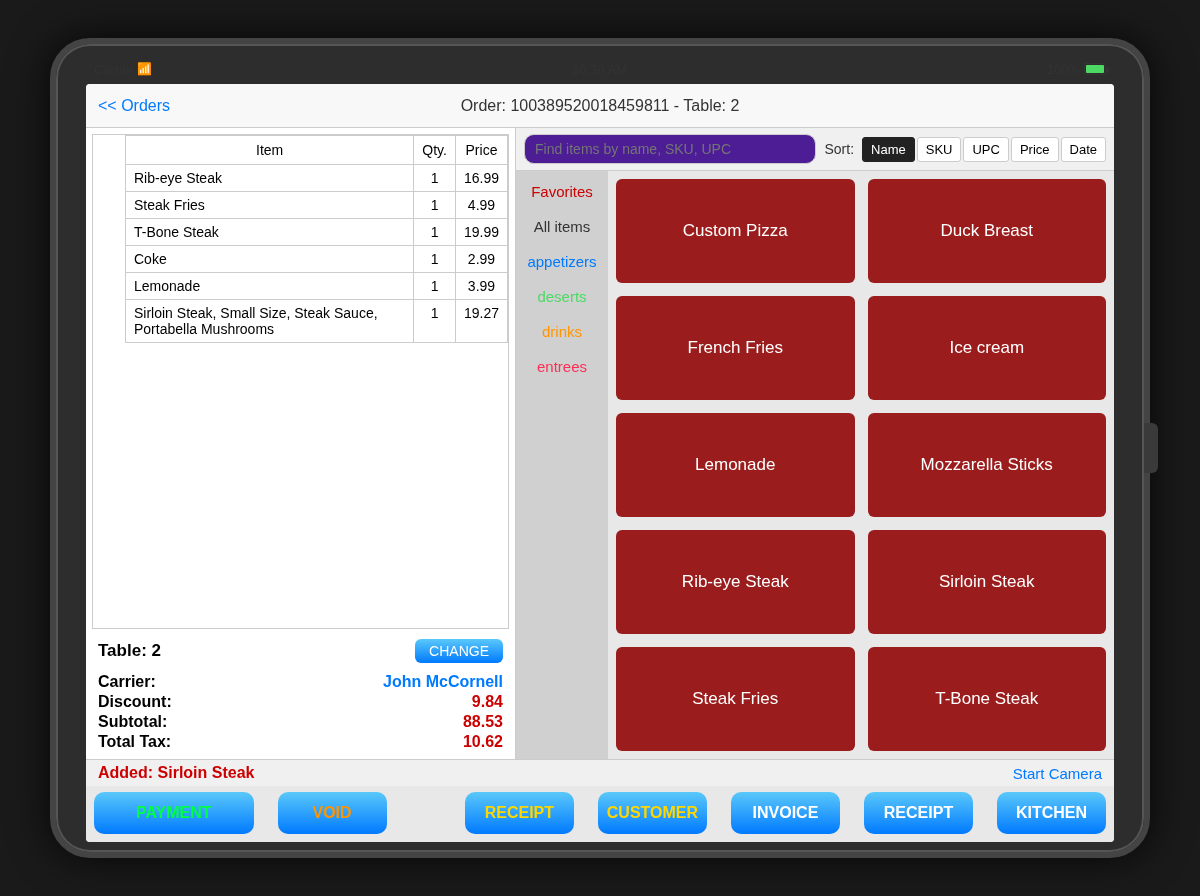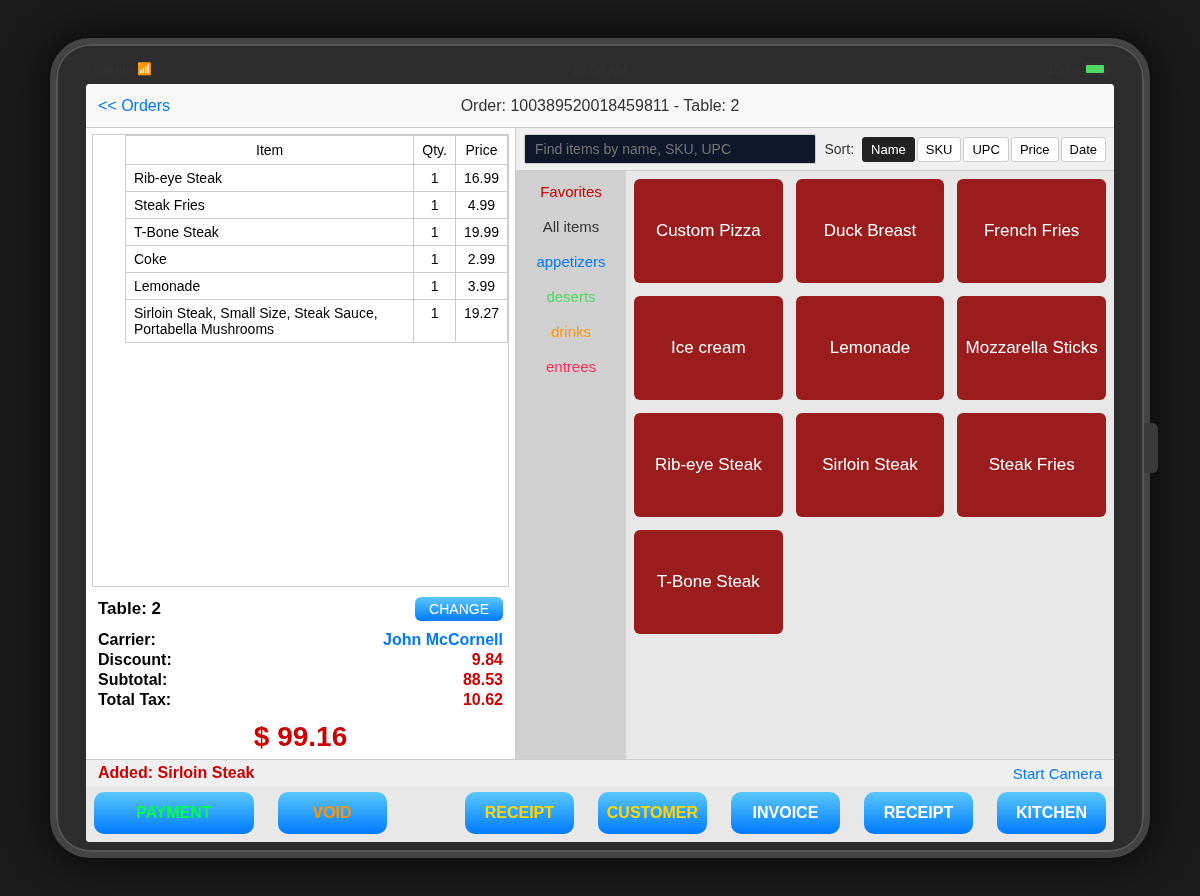--- a/index.html
+++ b/index.html
@@ -180,24 +180,24 @@
       display: flex;
       align-items: center;
       gap: 8px;
       padding: 6px 8px;
       background: #f0f0f0;
       border-bottom: 1px solid #ccc;
     }
     .search-input {
       flex: 1;
       padding: 6px 10px;
-      border-radius: 2px;
+      border-radius: 10px;
       border: 1px solid #ccc;
       font-size: 14px;
-      background: #0f172a;
+      background: #4c1d95;
       color: #999;
     }
     .sort-label {
       font-size: 14px; color: #333; font-weight: 500;
     }
     .sort-buttons { display: flex; gap: 2px; }
     .sort-btn {
       padding: 4px 8px;
       font-size: 13px;
       border: 1px solid #ccc;
@@ -209,21 +209,21 @@
       background: #222;
       color: #fff;
       border-color: #222;
     }
     .catalog-area {
       display: flex;
       flex: 1;
       overflow: hidden;
     }
     .categories-panel {
-      width: 110px;
+      width: 92px;
       background: #d0d0d0;
       display: flex;
       flex-direction: column;
       padding: 8px 4px;
       gap: 10px;
     }
     .category-item {
       text-align: center;
       font-size: 15px;
       font-weight: 500;
@@ -234,21 +234,21 @@
     .cat-favorites { color: #cc0000; }
     .cat-allitems { color: #333; }
     .cat-appetizers { color: #007AFF; }
     .cat-deserts { color: #4cd964; }
     .cat-drinks { color: #FF9500; }
     .cat-entrees { color: #FF2D55; }
     .items-grid {
       flex: 1;
       padding: 8px;
       display: grid;
-      grid-template-columns: 1fr 1fr 1fr;
+      grid-template-columns: 1fr 1fr;
       grid-template-rows: repeat(5, 1fr);
       gap: 13px;
       overflow-y: auto;
     }
     .menu-item-btn {
       background: #9b1c1c;
       color: #fff;
       border: none;
       border-radius: 6px;
       font-size: 17px;
@@ -412,21 +412,20 @@
           <div class="row">
             <span class="label">Subtotal:</span>
             <span class="value-red">88.53</span>
           </div>
           <div class="row">
             <span class="label">Total Tax:</span>
             <span class="value-red">10.62</span>
           </div>
         </div>
 
-        <div class="total-amount">$ 99.16</div>
       </div>
 
       <div class="right-panel">
 
         <div class="search-sort-bar">
           <input class="search-input" type="text" placeholder="Find items by name, SKU, UPC" style="">
           <span class="sort-label">Sort:</span>
           <div class="sort-buttons" id="sort-buttons">
               <button class="sort-btn active">Name</button>
               <button class="sort-btn">SKU</button>

